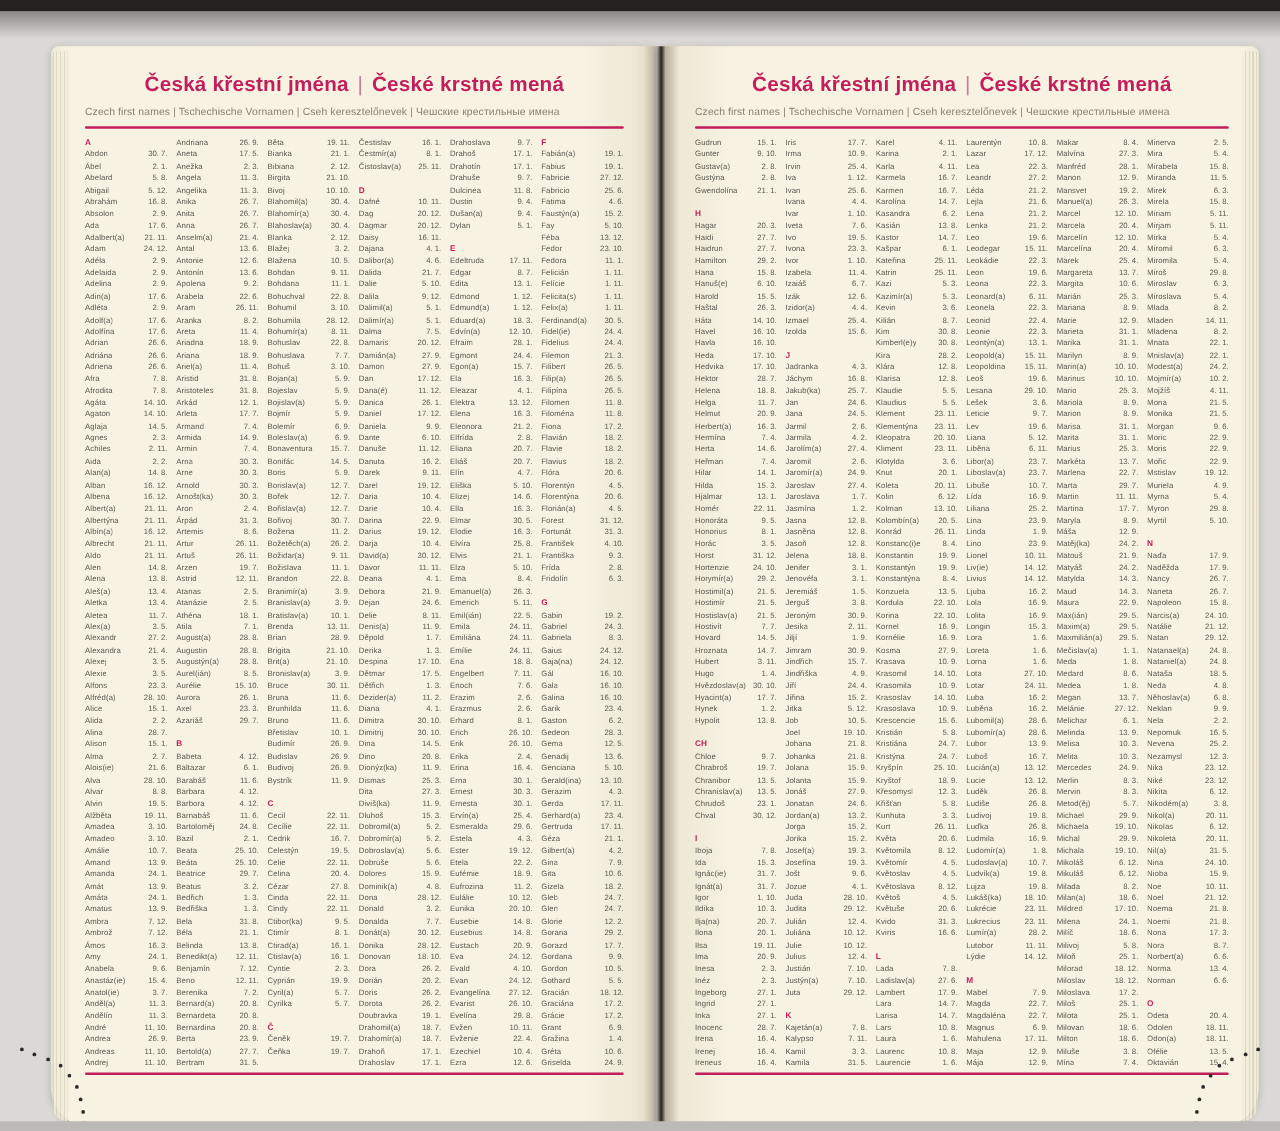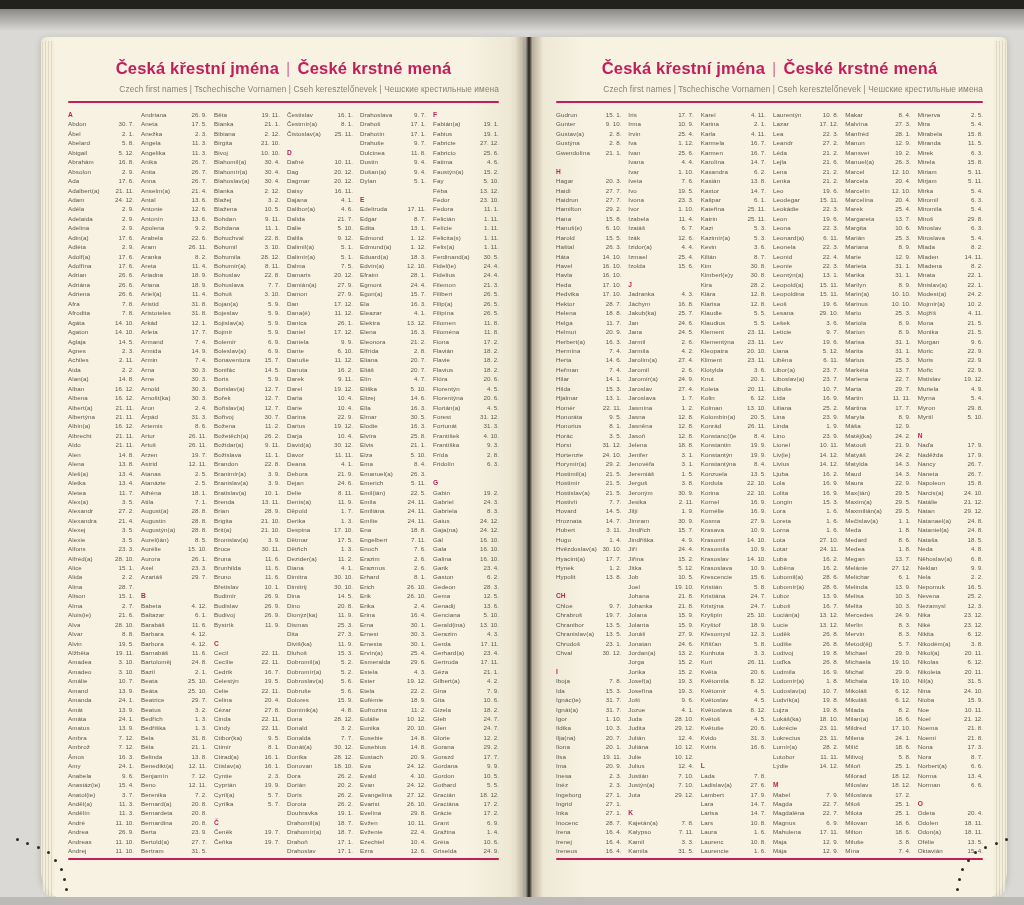--- a/index.html
+++ b/index.html
@@ -36,21 +36,21 @@
       rgba(80,70,50,0) 0, rgba(80,70,50,.28) 38%, #37322a 48%, #37322a 52%,
       rgba(80,70,50,.28) 62%, rgba(80,70,50,0) 100%);
   }
   .page-inner{position:relative;padding:20px 24px 0 27px;height:100%;box-sizing:border-box;}
   .page-title{
     text-align:center;color:#c21e5c;font-size:16.5px;font-weight:700;
     letter-spacing:.2px;margin-top:2px;white-space:nowrap;
   }
   .page-title .sep{font-weight:400;color:#d4779d;padding:0 7px;}
   .page-subtitle{
-    text-align:right;color:#8a8171;font-size:8.3px;margin-top:6px;white-space:nowrap;
+    text-align:left;color:#8a8171;font-size:8.3px;margin-top:6px;white-space:nowrap;
     letter-spacing:.1px;
   }
   .rule{height:2px;background:#c21e5c;margin-top:7px;border-radius:1px;}
   .rule.footer{margin-top:3px;}
   .cols{
     display:grid;grid-template-columns:repeat(6,1fr);column-gap:7px;
     margin-top:7px;height:745px;overflow:hidden;
   }
   .row{
     display:flex;justify-content:space-between;align-items:baseline;

